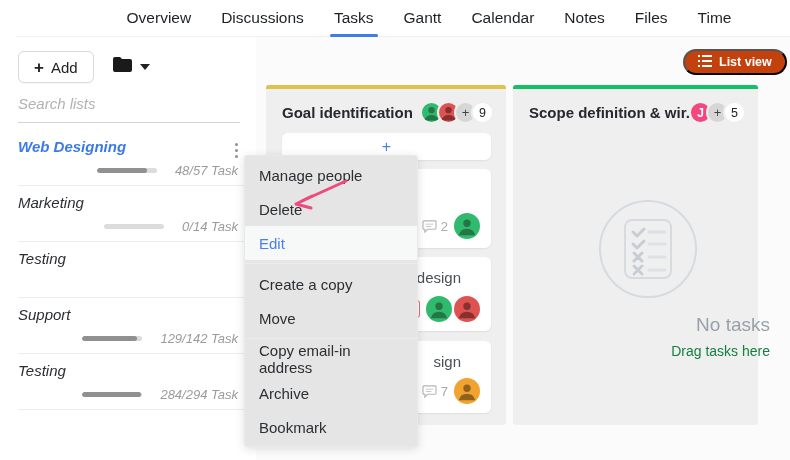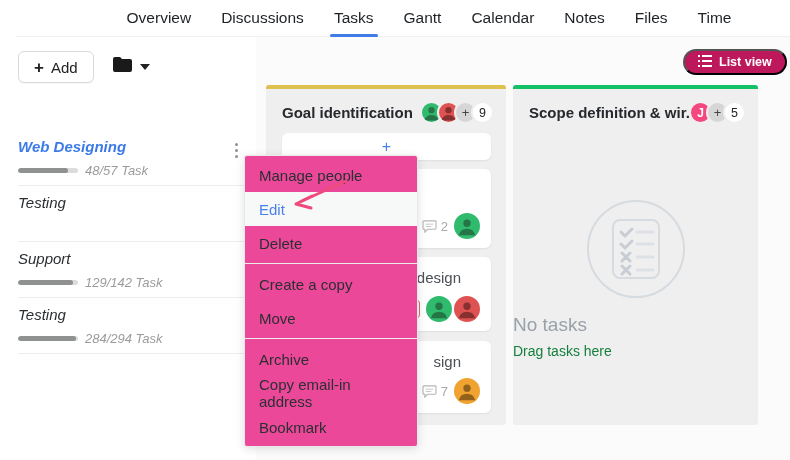--- a/index.html
+++ b/index.html
@@ -41,36 +41,36 @@
     font-family:"Liberation Sans", sans-serif;
     font-size:15px; font-style:italic; color:#555; padding:6px 0 10px 0;
   }
   .search-input::placeholder { color:#b2b2b2; font-style:italic; }
 
   .list-items { position:absolute; top:93px; left:0; width:256px; }
   .list-item { position:relative; height:56px; padding:8px 18px 0 18px; cursor:pointer;font-style:italic; }
   .list-item::after { content:""; position:absolute; left:18px; right:9px; bottom:0; height:1px; background:#ececec; }
   .list-name { font-size:15px; color:#2b2e32; }
   .list-item.active .list-name { color:#3b7ae8; font-weight:700; }
-  .progress-row { display:flex; align-items:center; gap:7px; margin-top:8px; }
+  .progress-row { display:flex; align-items:center; gap:18px; margin-top:8px;justify-content:flex-end; }
   .progress-track { width:60px; height:5px; border-radius:3px; background:#dcdcdc; overflow:hidden; }
   .progress-fill { height:100%; border-radius:3px; background:#8f9191; }
   .task-count { font-size:13px; color:#9b9b9b; }
   .kebab {
     position:absolute; top:10px; right:18px; color:#8d9096; font-size:15px;
     letter-spacing:0; line-height:6px; cursor:pointer; text-align:center;
   }
   .kebab span { display:block; width:3px; height:3px; background:#8d9096; border-radius:50%; margin:3px auto; }
 
   
   .board-bg { position:absolute; top:37px; left:256px; width:534px; height:423px; background:#fbfbfc; }
   .list-view-btn {
     position:absolute; top:49px; left:683px; height:26px; padding:0 13px;
     display:flex; align-items:center; gap:7px;
-    background:#be185d; border-radius:13px; color:#fff; font-size:12.5px; font-weight:700;
+    background:#c2410c; border-radius:13px; color:#fff; font-size:12.5px; font-weight:700;
     cursor:pointer;
   }
   .lv-icon { display:block; }
 
   .column { position:absolute; top:85px; background:#efefef; border-radius:3px; }
   .col-1 { left:266px; width:240px; height:340px; }
   .col-2 { left:513px; width:245px; height:340px; }
   .col-accent { height:4px; border-radius:3px 3px 0 0; }
   .col-header { display:flex; align-items:center; padding:12px 12px 10px 16px; }
   .col-title { flex:1; font-size:15px; font-weight:600; color:#25282c; white-space:nowrap; overflow:hidden; }
@@ -103,32 +103,32 @@
   .card-avatar {
     width:26px; height:26px; border-radius:50%; overflow:hidden; flex:none;
     display:flex; align-items:center; justify-content:center;
   }
   .label-chip {
     border:1px solid #e36a6a; color:#e05e5e; font-size:11px; border-radius:3px;
     padding:2px 5px; background:#fff;
   }
 
   
-  .empty-state { position:absolute; top:115px; left:0; width:100%; text-align:left; }
+  .empty-state { position:absolute; top:115px; left:12px; width:100%; text-align:right; }
   .empty-circle {
     width:98px; height:98px; border:2px solid #d6dbe0; border-radius:50%;
     margin:0 auto 16px auto; display:flex; align-items:center; justify-content:center;
   }
   .empty-title { font-size:19px; color:#9aa1a9; margin-bottom:7px; }
   .empty-sub { font-size:14px; color:#15803d; }
 
   
   .context-menu {
     position:absolute; top:155px; left:244px; width:174px; z-index:10;
-    background:#ec4899; border:1px solid #e9e9e9; border-radius:3px;
+    background:#e5e5e5; border:1px solid #e9e9e9; border-radius:3px;
     box-shadow:0 2px 10px rgba(0,0,0,.13); padding:2px 0;
   }
   .menu-item {
     height:34px; display:flex; align-items:center; padding:0 14px;
     font-size:15px; color:#2b2f33; cursor:pointer;
   }
   .menu-item.highlight { background:#f7f8f8; color:#4a80e8; }
   .menu-divider { height:1px; background:#ececec; margin:3px 0; }
 
   .annot-arrow { position:absolute; top:176px; left:282px; z-index:11; pointer-events:none; }
@@ -155,34 +155,46 @@
     <span>Add</span>
   </button>
   <div class="folder-btn">
     <span>
       <svg width="21" height="17" viewBox="0 0 21 17">
           <path d="M1 3 Q1 1 3 1 L8 1 L10 3 L18 3 Q20 3 20 5 L20 14 Q20 16 18 16 L3 16 Q1 16 1 14 Z" fill="#1a1a1a"></path>
         </svg>
     </span>
     <span class="caret"></span>
   </div>
+  <div class="search-wrap">
+    <input class="search-input" type="text" placeholder="Search lists" style="">
+  </div>
 
   <div class="list-items">
     <div class="list-item active">
       <div class="list-name">Web Designing</div>
       <div class="kebab">
           <span></span>
           <span></span>
           <span></span>
         </div>
       <div class="progress-row">
         <div class="progress-track">
           <div class="progress-fill" style="width:84%"></div>
         </div>
         <div class="task-count">48/57 Task</div>
+      </div>
+    </div>
+    <div class="list-item">
+      <div class="list-name">Marketing</div>
+      <div class="progress-row">
+        <div class="progress-track">
+          <div class="progress-fill" style="width:0%"></div>
+        </div>
+        <div class="task-count">0/14 Task</div>
       </div>
     </div>
     <div class="list-item">
       <div class="list-name">Testing</div>
     </div>
     <div class="list-item">
       <div class="list-name">Support</div>
       <div class="progress-row">
         <div class="progress-track">
           <div class="progress-fill" style="width:91%"></div>
@@ -326,27 +338,27 @@
         <line x1="28" y1="53" x2="44" y2="53" stroke="#dde1e6" stroke-width="3" stroke-linecap="round"></line>
       </svg>
     </div>
     <div class="empty-title">No tasks</div>
     <div class="empty-sub">Drag tasks here</div>
   </div>
 </div>
 
 <div class="context-menu">
   <div class="menu-item">Manage people</div>
+  <div class="menu-item">Delete</div>
   <div class="menu-item highlight">Edit</div>
-  <div class="menu-item">Delete</div>
   <div class="menu-divider"></div>
   <div class="menu-item">Create a copy</div>
   <div class="menu-item">Move</div>
   <div class="menu-divider"></div>
+  <div class="menu-item">Copy email-in address</div>
   <div class="menu-item">Archive</div>
-  <div class="menu-item">Copy email-in address</div>
   <div class="menu-item">Bookmark</div>
 </div>
 
 <svg class="annot-arrow" width="72" height="38" viewBox="0 0 72 38">
   <path d="M64 5 L20 25" stroke="#ee4a7d" stroke-width="3" stroke-linecap="round" fill="none"></path>
   <path d="M14 28 L30 20 M14 28 L29 32" stroke="#ee4a7d" stroke-width="3" stroke-linecap="round" fill="none"></path>
 </svg>
 
 </body></html>

